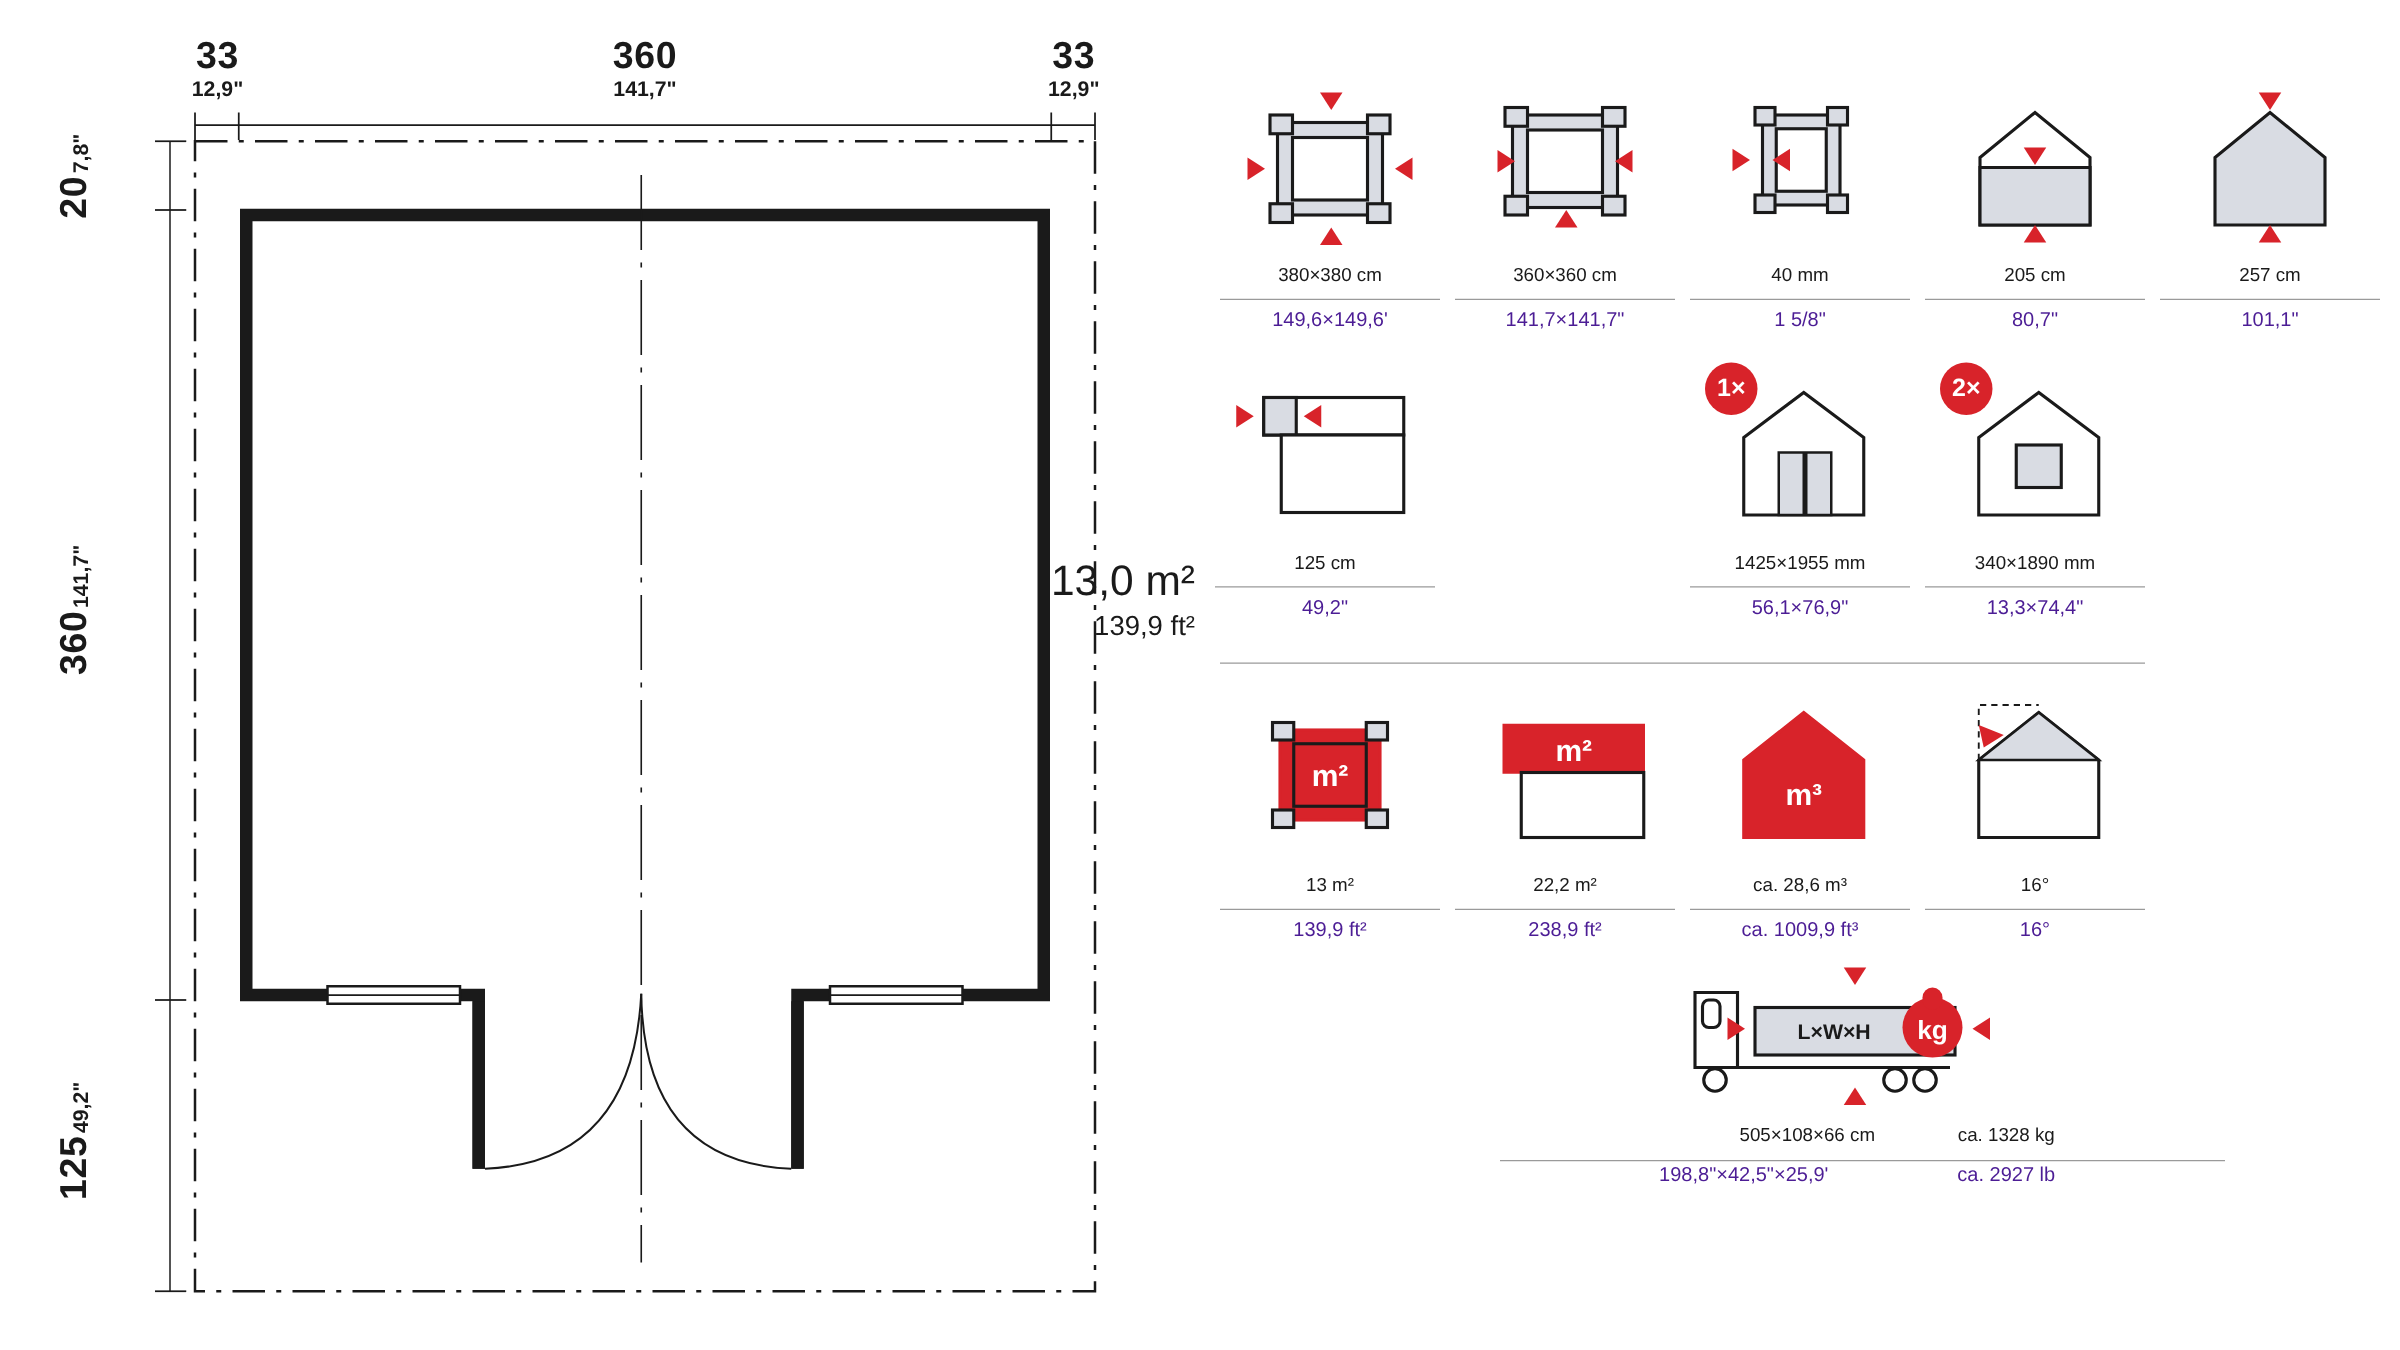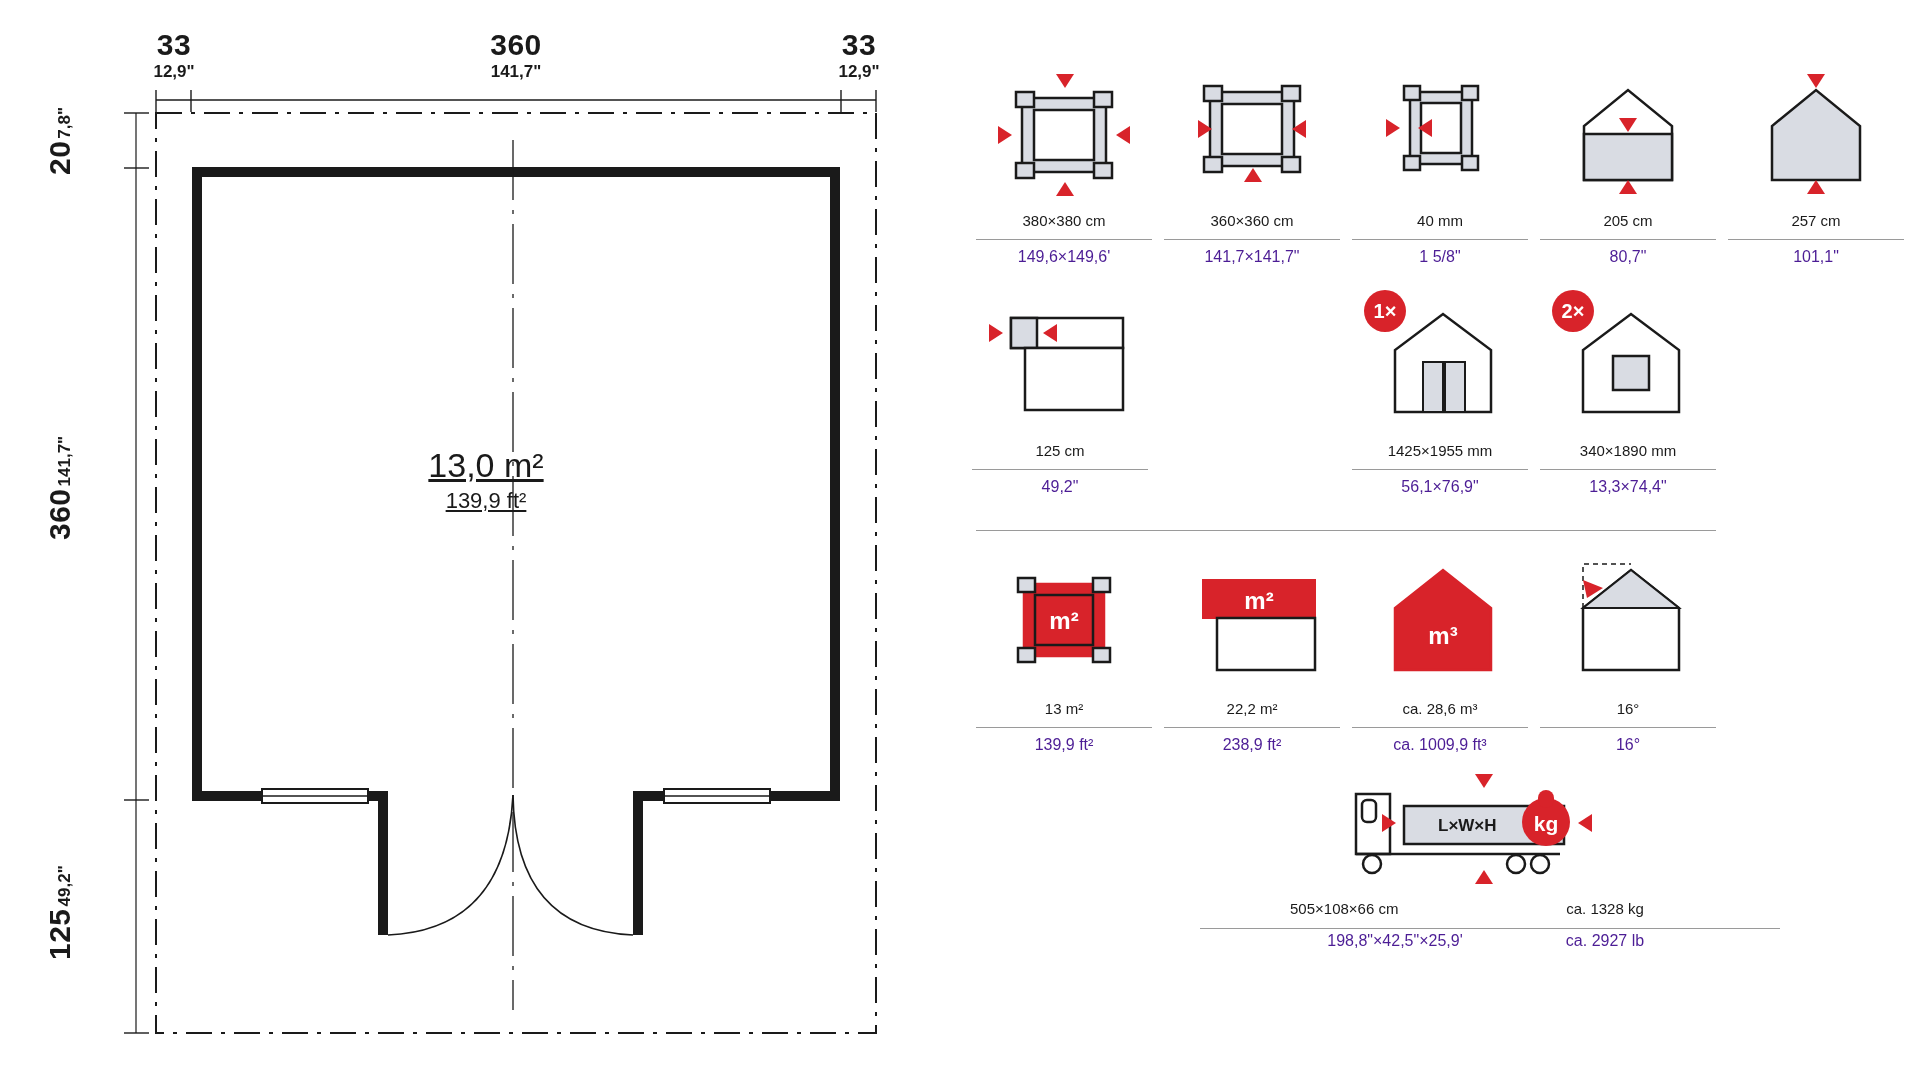--- a/index.html
+++ b/index.html
@@ -23,21 +23,21 @@
   .toplab { position: absolute; text-align: center; }
   .toplab .dimnum { display:block; line-height: 34px; }
   .toplab .dimsub { display:block; line-height: 20px; }
 
   
   .leftlab { position: absolute; transform-origin: 0 0; }
   .leftlab .inner { display:flex; align-items:flex-end; gap:2px; }
   .leftlab .dimnum { line-height: 32px; }
   .leftlab .dimsub { line-height: 22px; }
 
-  .area-main { position: absolute; text-align:center; width: 100%; text-decoration: underline; }
+  .area-main { position: absolute; text-align:right; width: 100%; }
   .area-main .a1 { font-size: 34px; font-weight: 500; color:#1a1a1a; line-height: 42px; }
   .area-main .a2 { font-size: 22px; font-weight: 500; color:#1a1a1a; line-height: 30px; }
 
   
   #specs { position: absolute; left: 940px; top: 0; width: 980px; height: 1080px; }
 
   .spec-cell { position: absolute; width: 176px; text-align: center; }
   .spec-ico { height: 140px; display: flex; align-items: flex-end; justify-content: center; }
   .spec-v1 { font-size: 15px; font-weight: 500; color:#1a1a1a; margin-top: 8px; line-height: 26px; white-space: nowrap; }
   .rule { height: 0; border-top: 1.5px solid #9a9a9a; margin: 5px auto 0 auto; width: 100%; }
@@ -368,21 +368,21 @@
 
           <g fill="#d8232a">
             <polygon points="155,6 173,6 164,20"></polygon>
             <polygon points="155,116 173,116 164,102"></polygon>
             <polygon points="62,46 62,64 76,55"></polygon>
             <polygon points="272,46 272,64 258,55"></polygon>
           </g>
         </svg>
       </div>
       <div style="display:flex; justify-content:center; gap:20px;">
-        <div style="width:210px; text-align:left;">
+        <div style="width:210px; text-align:right;">
           <div class="spec-v1">505×108×66 cm</div>
         </div>
         <div style="width:170px; text-align:center;">
           <div class="spec-v1">ca. 1328 kg</div>
         </div>
       </div>
       <div class="sep" style="position:relative; left:-80px; top:6px; width:580px;"></div>
       <div style="display:flex; justify-content:center; gap:20px; margin-top:7px;">
         <div style="width:210px; text-align:center;">
           <div class="spec-v2" style="margin-top:0;">198,8"×42,5"×25,9'</div>

